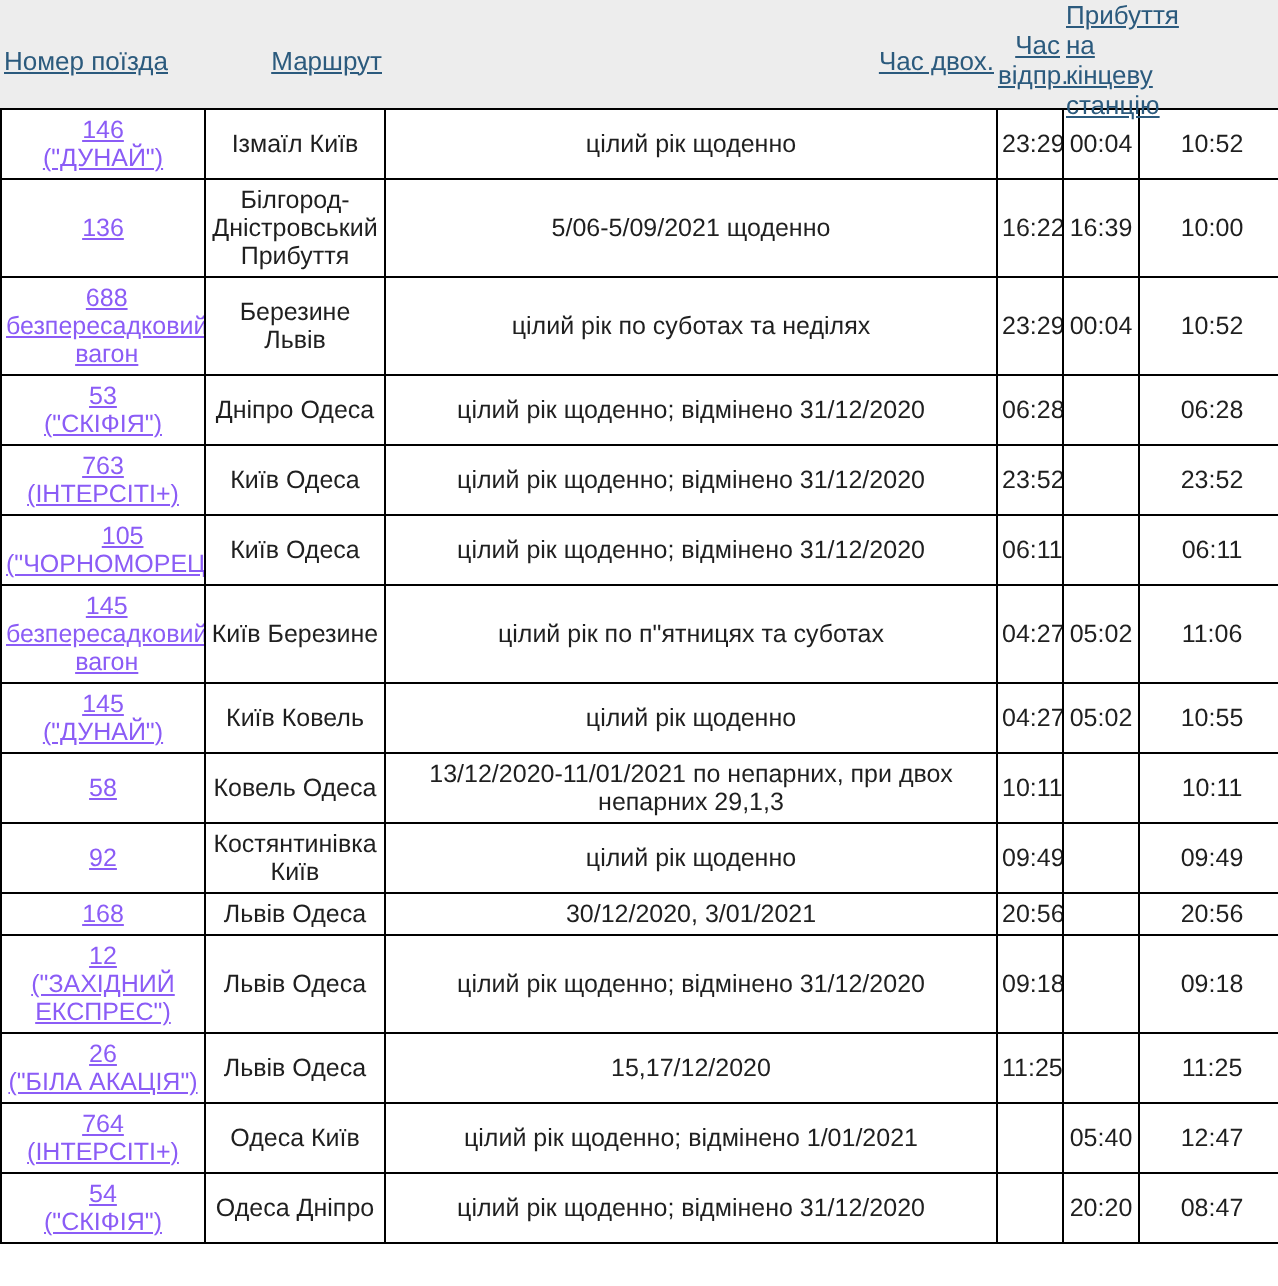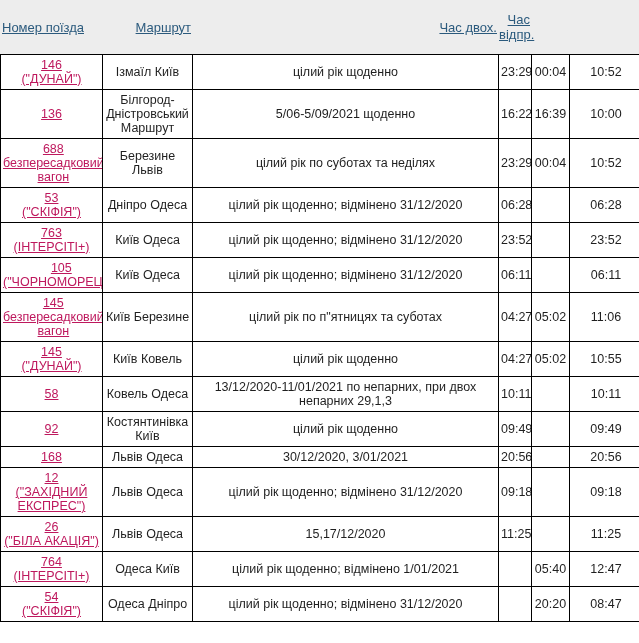--- a/index.html
+++ b/index.html
@@ -41,21 +41,21 @@
     border: 1px solid #000;
     text-align: center;
     vertical-align: middle;
     font-size: 12.5px;
     line-height: 14px;
     padding: 3px 2px;
     color: #1f1f1f;
     overflow: hidden;
   }
   a.tlink {
-    color: #be185d;
+    color: #8b5cf6;
     cursor: pointer;
     display: inline-block;
   }
   a.tlink .line { display: block; }
 </style>
 </head>
 <body>
 
 <div class="viewport">
 
@@ -64,20 +64,23 @@
       <a class="hlink" href="#">Номер поїзда</a>
     </div>
     <div class="th center">
       <a class="hlink" href="#">Маршрут</a>
     </div>
     <div class="th center">
       <a class="hlink" href="#">Час двох.</a>
     </div>
     <div class="th center">
       <a class="hlink" href="#">Час відпр.</a>
+    </div>
+    <div class="th left">
+      <a class="hlink" href="#">Прибуття на кінцеву станцію</a>
     </div>
   </div>
 
   <table class="sched">
     <colgroup>
       <col style="width:102px">
       <col style="width:90px">
       <col style="width:306px">
       <col style="width:33px">
       <col style="width:38px">
@@ -87,21 +90,21 @@
         <tr>
           <td><a class="tlink" href="#"><span class="line">146</span><span class="line">("ДУНАЙ")</span></a></td>
           <td>Ізмаїл Київ</td>
           <td>цілий рік щоденно</td>
           <td>23:29</td>
           <td>00:04</td>
           <td>10:52</td>
         </tr>
         <tr>
           <td><a class="tlink" href="#"><span class="line">136</span></a></td>
-          <td>Білгород-Дністровський Маршрут</td>
+          <td>Білгород-Дністровський Прибуття</td>
           <td>5/06-5/09/2021 щоденно</td>
           <td>16:22</td>
           <td>16:39</td>
           <td>10:00</td>
         </tr>
         <tr>
           <td><a class="tlink" href="#"><span class="line">688</span><span class="line">безпересадковий вагон</span></a></td>
           <td>Березине Львів</td>
           <td>цілий рік по суботах та неділях</td>
           <td>23:29</td>

